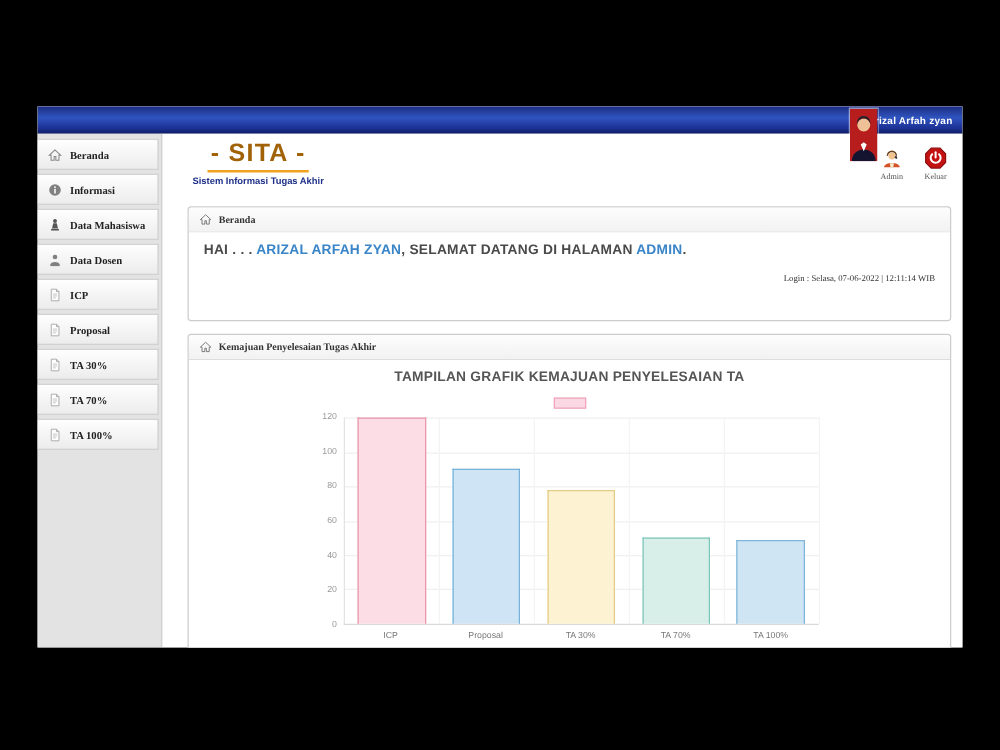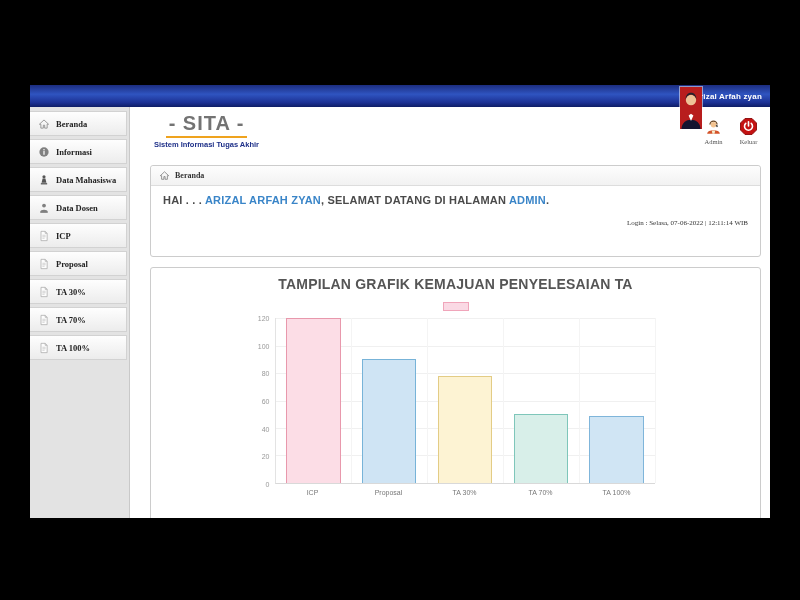--- a/index.html
+++ b/index.html
@@ -42,21 +42,21 @@
   .menu-item .mi-icon { width:12px; height:12px; color:#888; flex:0 0 auto; }
   .menu-item .mi-icon svg { width:12px; height:12px; display:block; }
   .menu-item .mi-label {
     font-family:"Liberation Serif", serif; font-weight:bold;
     font-size:8.5px; color:#222;
   }
   
   .main { position:absolute; left:100px; top:22px; right:0; bottom:0; background:#fff; }
   .brand { position:absolute; left:24px; top:5px; text-align:center; }
   .brand-title {
-    display:inline-block; font-size:20px; font-weight:bold; color:#737373;
+    display:inline-block; font-size:20px; font-weight:bold; color:#a16207;
     letter-spacing:1px; border-bottom:2px solid #efa31e; padding:0 3px 1px 3px;
   }
   .brand-sub { font-size:7.5px; font-weight:bold; color:#1d2f88; margin-top:2px; }
   .user-actions { position:absolute; right:12px; top:10px; display:flex; gap:16px; }
   .action { text-align:center; cursor:pointer; }
   .action .ua-icon svg { width:19px; height:19px; display:block; margin:0 auto; }
   .action .ua-label {
     font-family:"Liberation Serif", serif; font-size:6.5px; color:#555; margin-top:2px;
   }
   
@@ -80,21 +80,21 @@
   .panel-body { padding:8px 12px; }
   .greeting { font-size:11px; font-weight:bold; color:#4a4a4a; letter-spacing:.2px; }
   .greeting .hl { color:#3a85c8; }
   .note { font-family:"Liberation Serif", serif; font-size:7.5px; color:#555; margin-top:9px; }
   .login-info {
     font-family:"Liberation Serif", serif; font-size:7px; color:#333;
     text-align:right; margin-top:13px;
   }
   
   .chart-title {
-    text-align:center; font-size:14px; font-weight:bold; color:#555;
+    text-align:center; font-size:11px; font-weight:bold; color:#555;
     letter-spacing:.2px; margin-top:8px;
   }
   .legend-swatch { width:26px; height:9px; margin:10px auto 0; box-sizing:border-box; }
   .chart { position:relative; width:398px; height:188px; margin:5px auto 0; }
   .ylabels { position:absolute; left:0; top:2px; bottom:20px; width:15px; }
   .ytick {
     position:absolute; right:2px; transform:translateY(-50%);
     font-size:7px; color:#999;
   }
   .plot {
@@ -251,20 +251,28 @@
       </div>
       <div class="panel-body">
         <div class="greeting">
           <span>HAI . . . </span><span class="hl">ARIZAL ARFAH ZYAN</span><span>, SELAMAT DATANG DI HALAMAN </span><span class="hl">ADMIN</span><span>.</span>
         </div>
         <div class="login-info">Login : Selasa, 07-06-2022 | 12:11:14 WIB</div>
       </div>
     </div>
 
     <div class="panel panel-progress">
+      <div class="panel-header">
+        <span class="ph-icon">
+          <svg viewBox="0 0 16 16">
+              <path d="M8 2.6 1.9 8.3h1.9v5.2h3.3V9.6h1.8v3.9h3.3V8.3h1.9Z" fill="none" stroke="currentColor" stroke-width="1.1"></path>
+            </svg>
+        </span>
+        <span class="ph-label">Kemajuan Penyelesaian Tugas Akhir</span>
+      </div>
       <div class="panel-body" style="padding:0;">
         <div class="chart-title">TAMPILAN GRAFIK KEMAJUAN PENYELESAIAN TA</div>
         <div class="legend-swatch" id="legend-swatch" style="background: rgb(250, 217, 228); border: 1px solid rgb(240, 165, 186);"></div>
         <div class="chart" id="chart">
           <div class="ylabels" id="ylabels">
               <div class="ytick" style="top: 100%;">0</div>
               <div class="ytick" style="top: 83.3333%;">20</div>
               <div class="ytick" style="top: 66.6667%;">40</div>
               <div class="ytick" style="top: 50%;">60</div>
               <div class="ytick" style="top: 33.3333%;">80</div>

